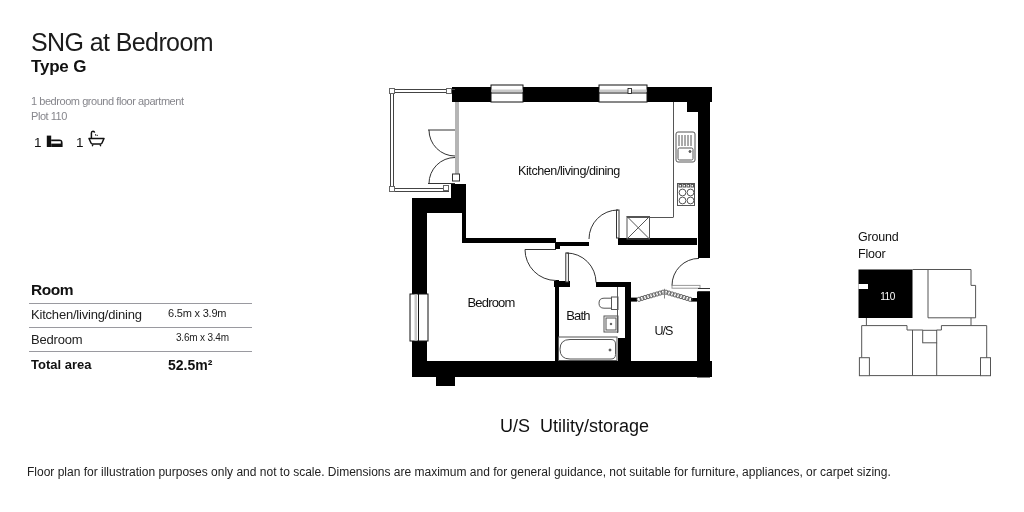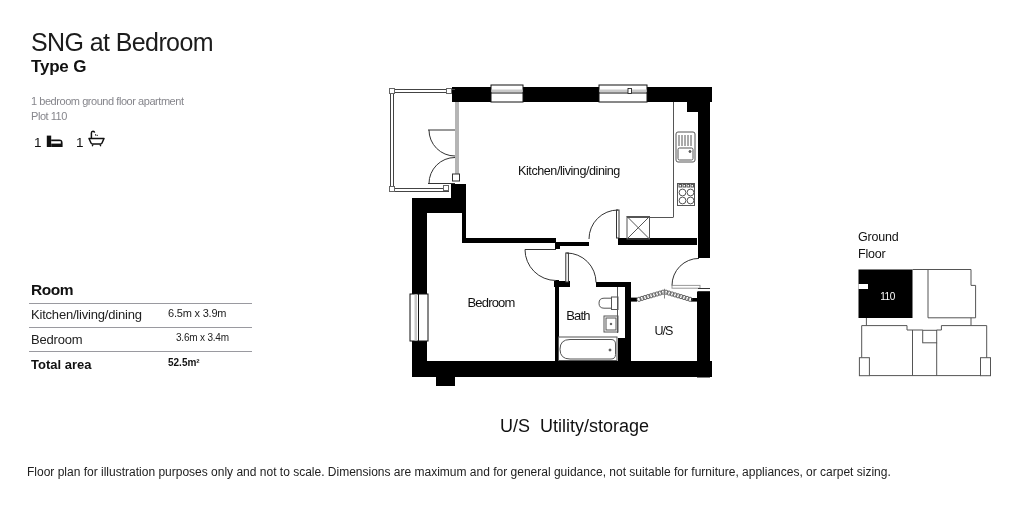--- a/index.html
+++ b/index.html
@@ -43,21 +43,21 @@
 <div class="abs" style="left:168px;top:307px;font-size:11px;letter-spacing:-0.2px;color:#222;">6.5m x 3.9m</div>
 
 <div class="abs" style="left:29px;top:327px;width:223px;height:1px;background:#9a9aa0;"></div>
 
 <div class="abs" style="left:31px;top:332px;font-size:13px;letter-spacing:-0.2px;color:#222;">Bedroom</div>
 <div class="abs" style="left:168px;top:332px;font-size:10px;letter-spacing:-0.2px;color:#222;margin-left:8px;">3.6m x 3.4m</div>
 
 <div class="abs" style="left:29px;top:351px;width:223px;height:1px;background:#9a9aa0;"></div>
 
 <div class="abs" style="left:31px;top:356.5px;font-size:13px;font-weight:bold;color:#111;">Total area</div>
-<div class="abs" style="left:168px;top:356.5px;font-size:10px;font-weight:bold;color:#111;">52.5m²</div>
+<div class="abs" style="left:168px;top:356.5px;font-size:14px;font-weight:bold;color:#111;">52.5m²</div>
 
 <div class="abs" style="left:500px;top:415.5px;font-size:18px;color:#111;">U/S&nbsp;&nbsp;Utility/storage</div>
 
 <div class="abs" style="left:27px;top:465px;font-size:12px;color:#222;">Floor plan for illustration purposes only and not to scale. Dimensions are maximum and for general guidance, not suitable for furniture, appliances, or carpet sizing.</div>
 
 <div class="abs" style="left:858px;top:229.4px;font-size:12.5px;line-height:17px;letter-spacing:-0.2px;color:#111;">Ground<br>Floor</div>
 
 <svg width="1024" height="512" viewBox="0 0 1024 512">
 <g fill="#000" stroke="none">
 

